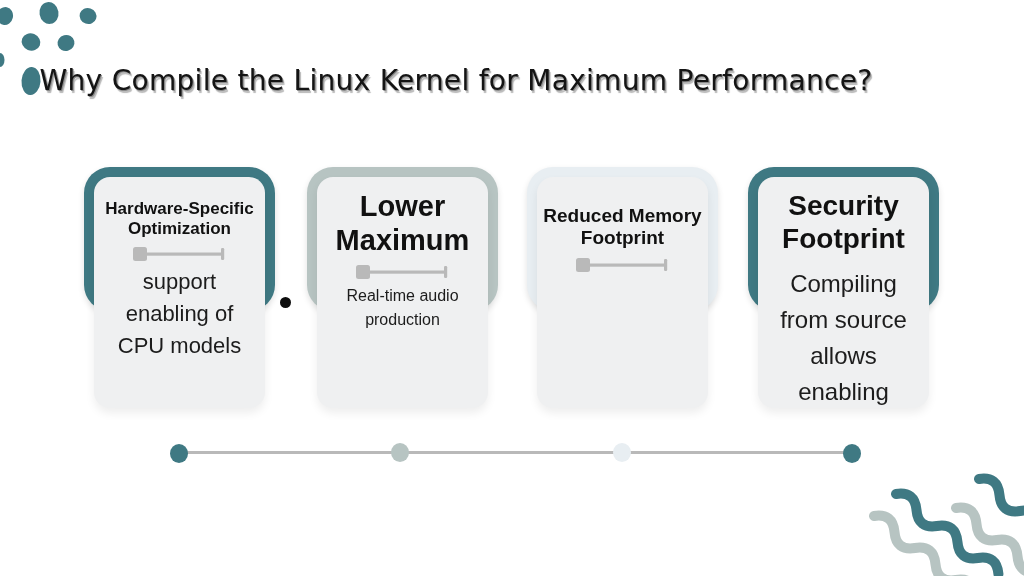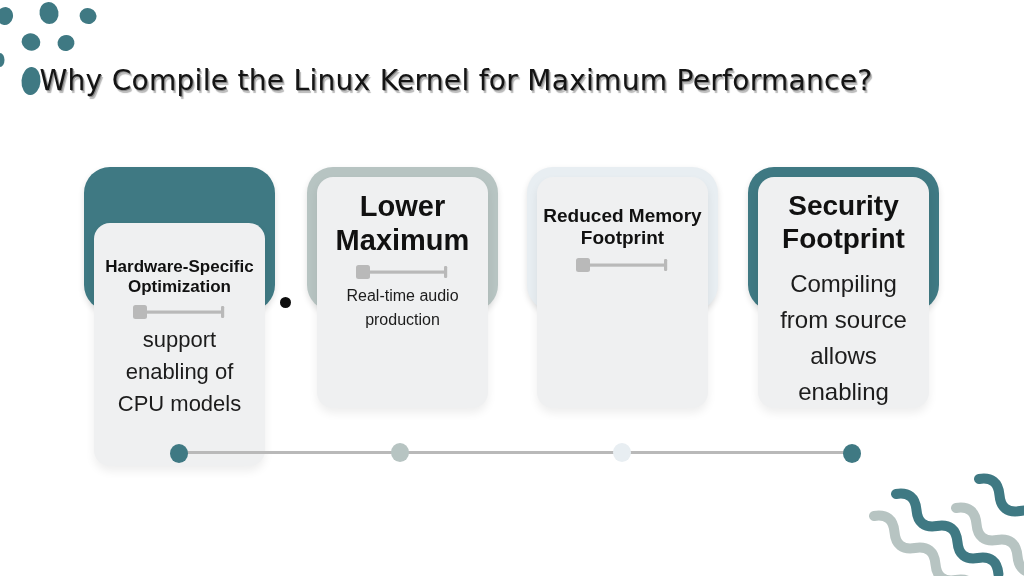--- a/index.html
+++ b/index.html
@@ -37,21 +37,21 @@
   }
   .card-title{
     font-weight:bold;color:#111;line-height:1.18;width:167px;
   }
   .card-body{
     color:#1c1c1c;font-weight:400;
   }
   .slider-icon{display:block;margin:7px auto 4px auto;}
 
   
-  .card-1 .card-panel{padding-top:12px;margin-top:46px;}
+  .card-1 .card-panel{padding-top:0;}
   .card-1 .card-title{margin-top:22px;font-size:17px;}
   .card-1 .card-body{font-size:22px;line-height:1.46;width:160px;}
   .card-2 .card-title{margin-top:12px;font-size:29px;}
   .card-2 .card-body{font-size:16px;line-height:1.5;width:145px;}
   .card-3 .card-title{margin-top:28px;font-size:19px;}
   .card-3 .card-body{font-size:24px;line-height:1.5;width:168px;}
   .card-4 .card-title{margin-top:12px;font-size:28px;}
   .card-4 .card-body{font-size:24px;line-height:1.5;width:145px;}
 
   .bullet-dot{

